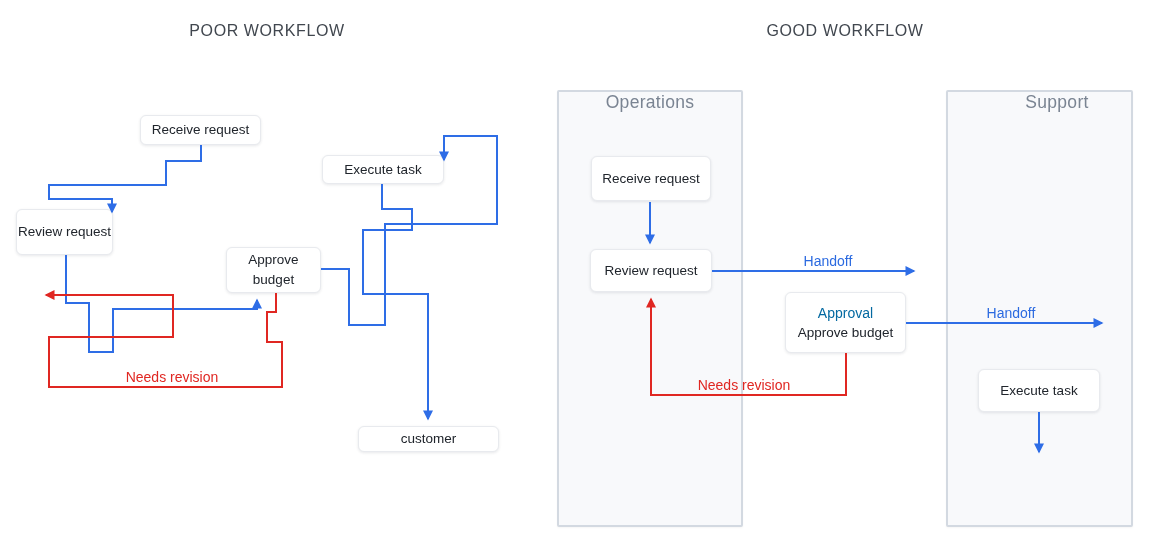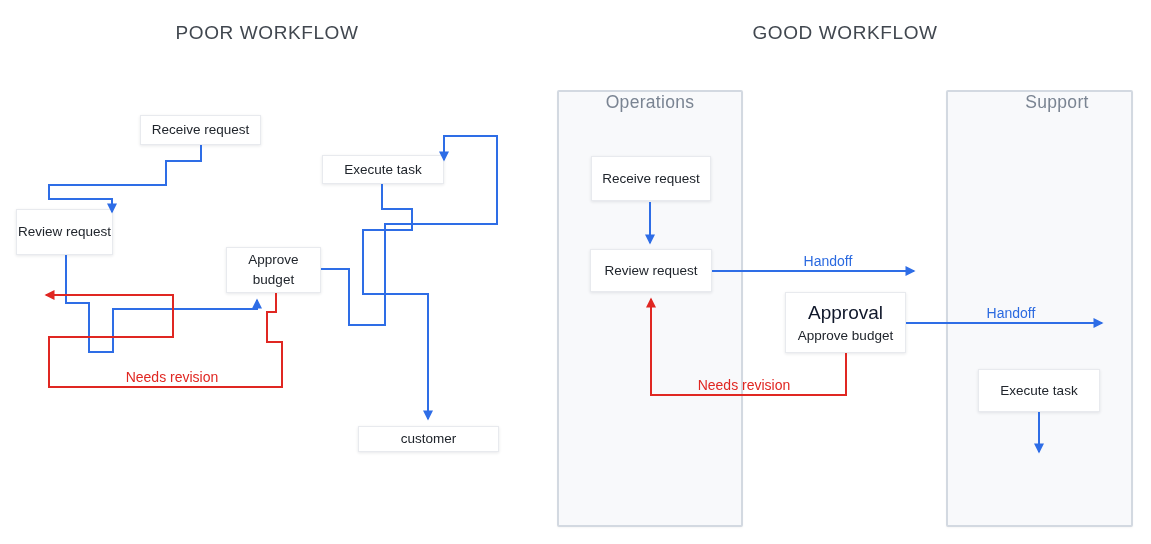--- a/index.html
+++ b/index.html
@@ -2,38 +2,38 @@
 <html><head>
 <meta charset="utf-8">
 <style>
   html,body{margin:0;padding:0;background:#ffffff;}
   .canvas{
     position:relative;width:1151px;height:544px;background:#ffffff;overflow:hidden;
     font-family:"Liberation Sans", sans-serif;
   }
   .diagram-title{
     position:absolute;width:400px;text-align:center;
-    font-size:19px;letter-spacing:.6px;color:#41474f;
+    font-size:16px;letter-spacing:.6px;color:#41474f;
   }
   .lane{
     position:absolute;top:90px;height:437px;box-sizing:border-box;
     background:#f8f9fb;border:2px solid #d3d9e1;border-radius:2px;
     box-shadow:0 1px 2px rgba(0,0,0,.04);z-index:1;
   }
   .lane-title{
     margin-top:0;text-align:center;font-size:17.5px;color:#7a8492;letter-spacing:.3px;
   }
   .node{
     position:absolute;box-sizing:border-box;z-index:2;
-    background:#ffffff;border:1px solid #e8eaee;border-radius:0;
+    background:#ffffff;border:1px solid #e8eaee;border-radius:6px;
     box-shadow:0 1px 3px rgba(20,30,50,.10);
     display:flex;flex-direction:column;align-items:center;justify-content:center;
     text-align:center;font-size:13.5px;color:#20252c;line-height:1.45;
   }
-  .node .badge{color:#0f172a;font-size:19px;}
+  .node .badge{color:#0369a1;font-size:14px;}
   .wires{position:absolute;left:0;top:0;z-index:3;pointer-events:none;}
   .wire{fill:none;stroke-width:2px;}
   .wire.blue{stroke:#2e6de6;}
   .wire.red{stroke:#e02722;}
   .edge-label{
     position:absolute;z-index:4;text-align:center;font-size:14px;width:150px;
   }
   .edge-label.blue{color:#2b6ae0;}
   .edge-label.red{color:#e02722;text-align:center;}
 </style>

